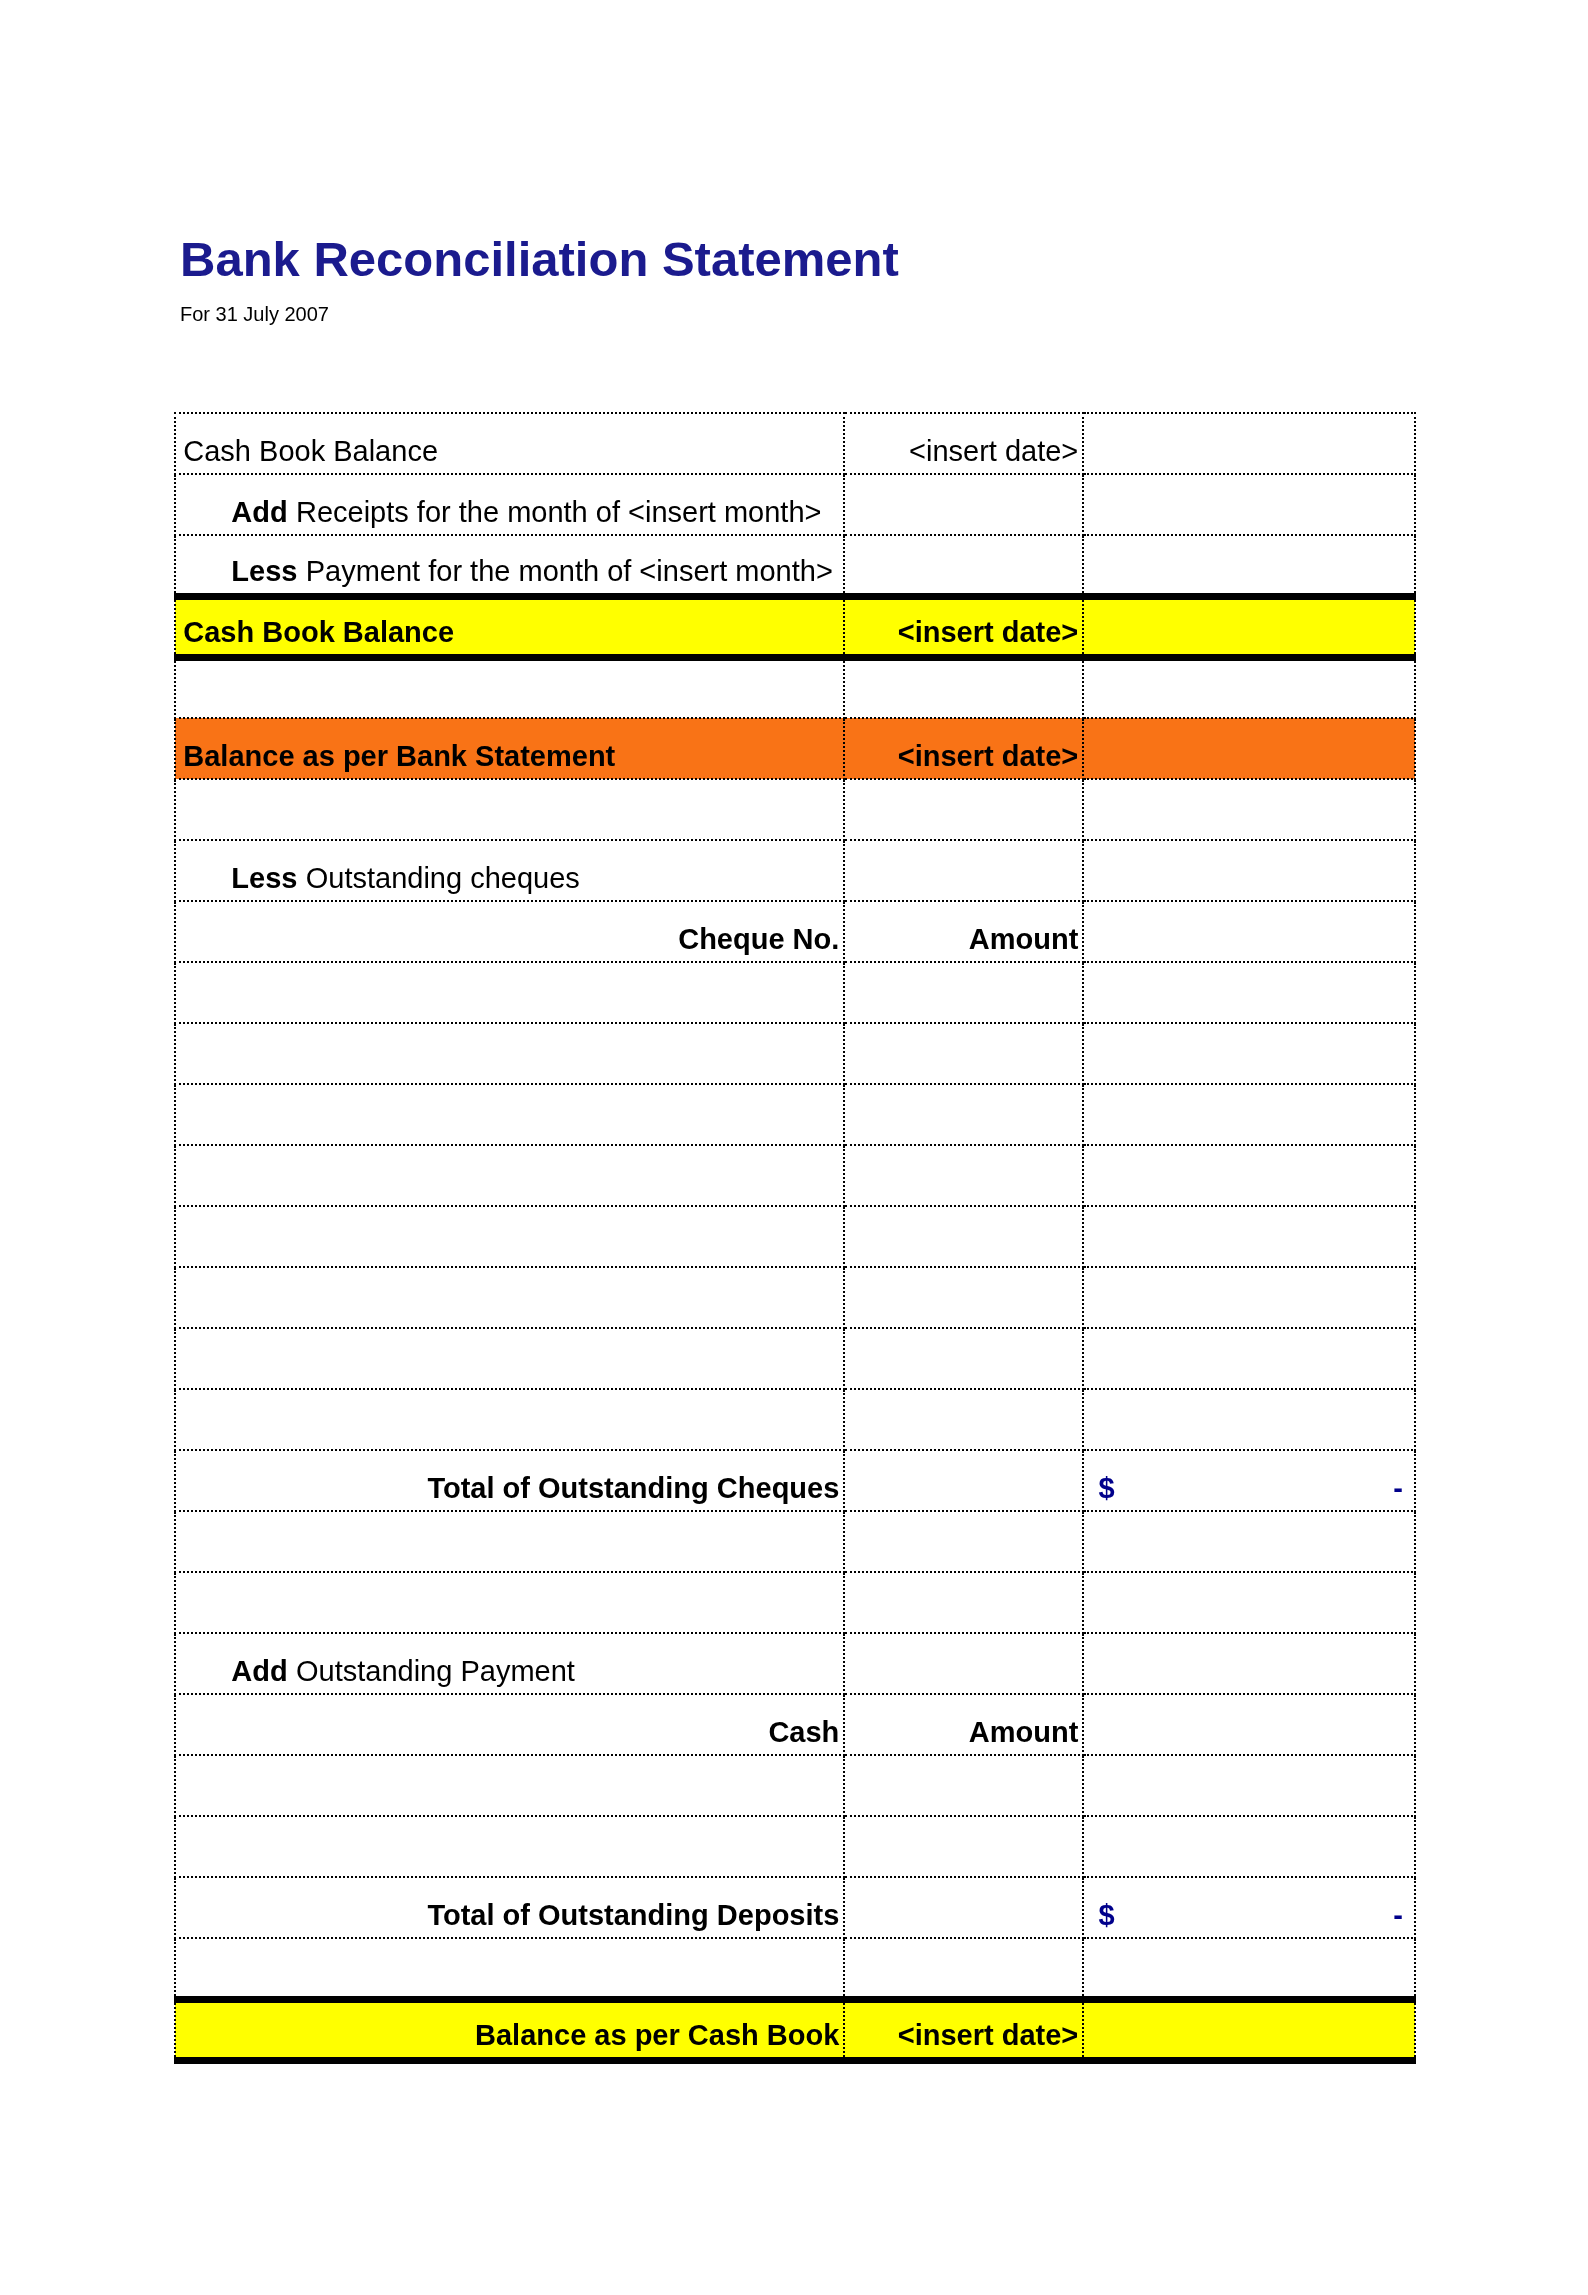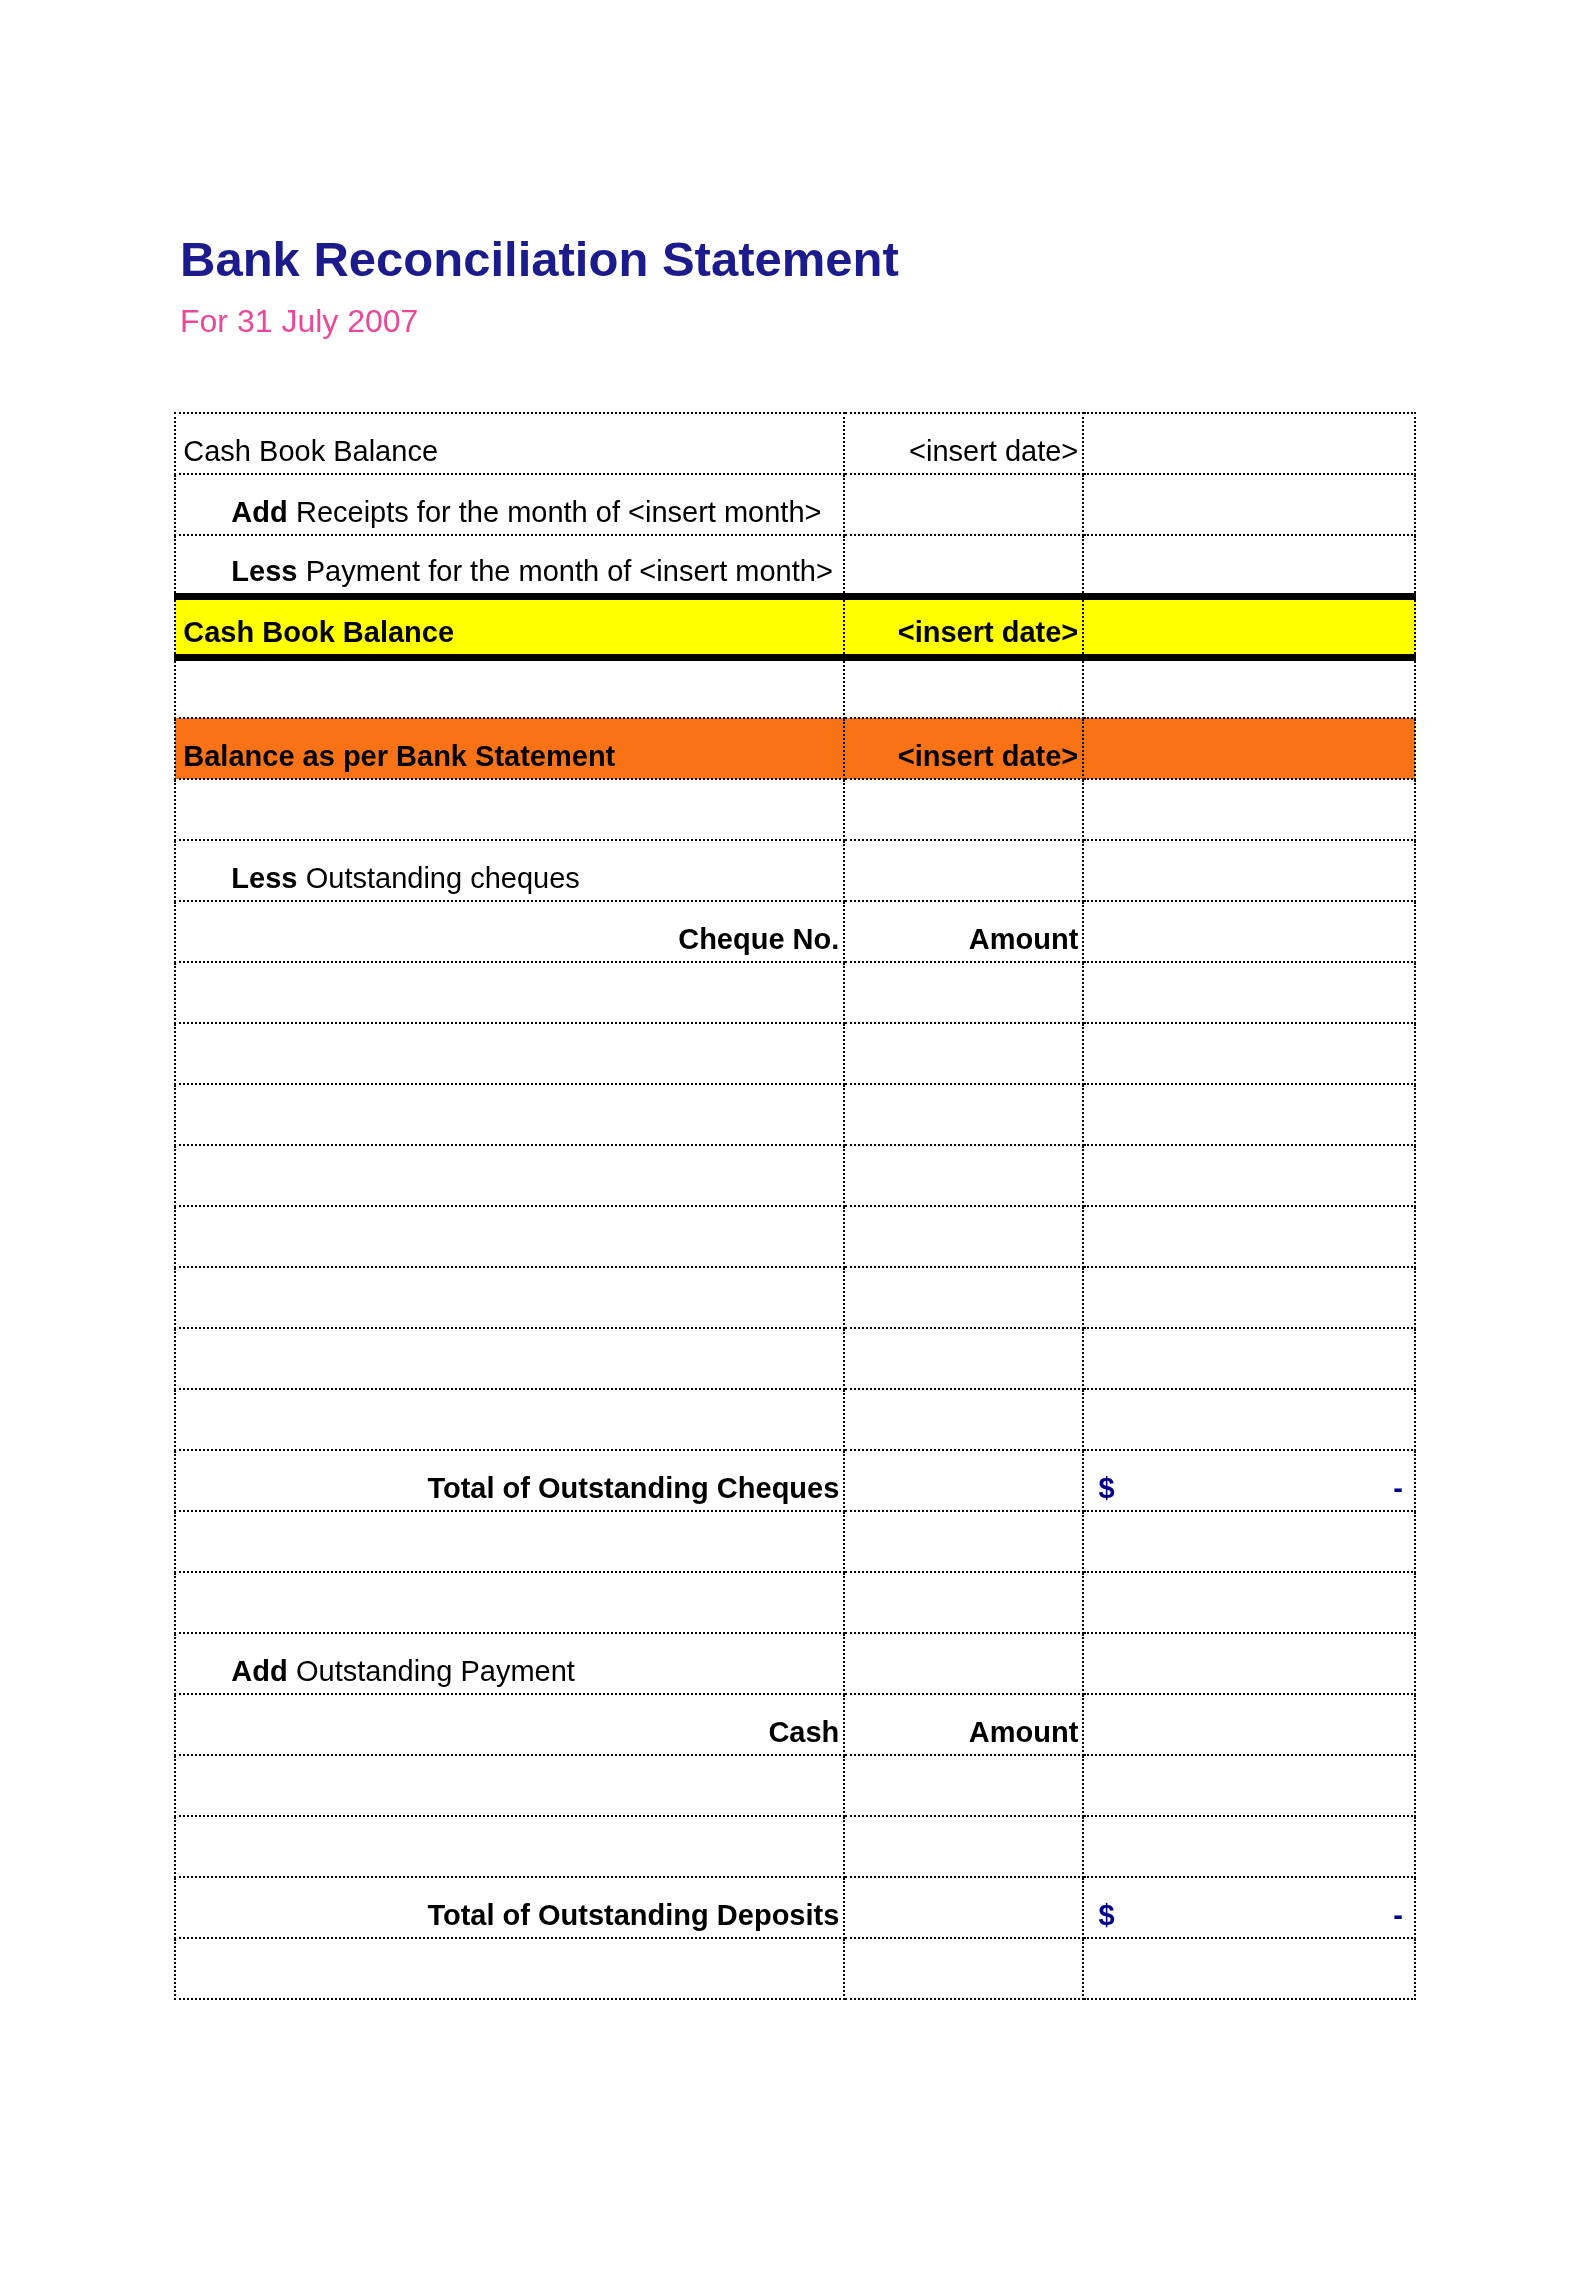--- a/index.html
+++ b/index.html
@@ -22,23 +22,23 @@
     top: 231px;
     font-size: 49px;
     font-weight: bold;
     color: #1B1B8E;
     white-space: nowrap;
   }
   .subtitle {
     position: absolute;
     left: 180px;
     top: 303px;
-    font-size: 32px;
+    font-size: 20px;
     font-weight: normal;
-    color: #ec4899;
+    color: #000000;
     white-space: nowrap;
   }
   table.recon {
     position: absolute;
     left: 174px;
     top: 412px;
     width: 1240px;
     border-collapse: collapse;
     table-layout: fixed;
   }
@@ -246,17 +246,22 @@
           </div>
         </td>
       </tr>
 
       <tr>
         <td></td>
         <td></td>
         <td></td>
       </tr>
 
+      <tr class="hl-yellow thick">
+        <td class="r bold">Balance as per Cash Book</td>
+        <td class="r bold">&lt;insert date&gt;</td>
+        <td></td>
+      </tr>
 
     </tbody>
   </table>
 </div>
 
 
 </body></html>

